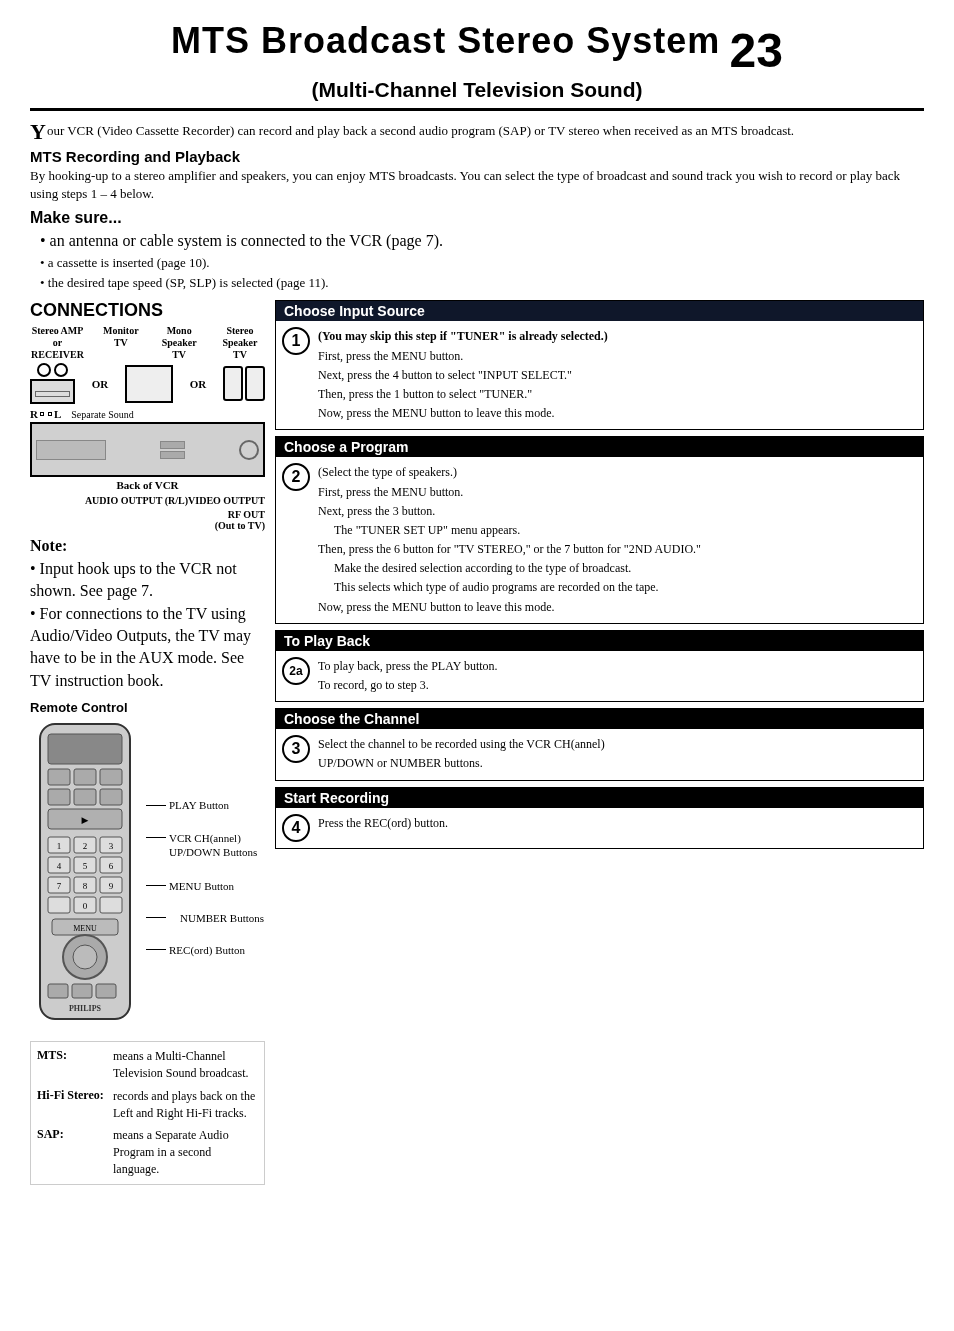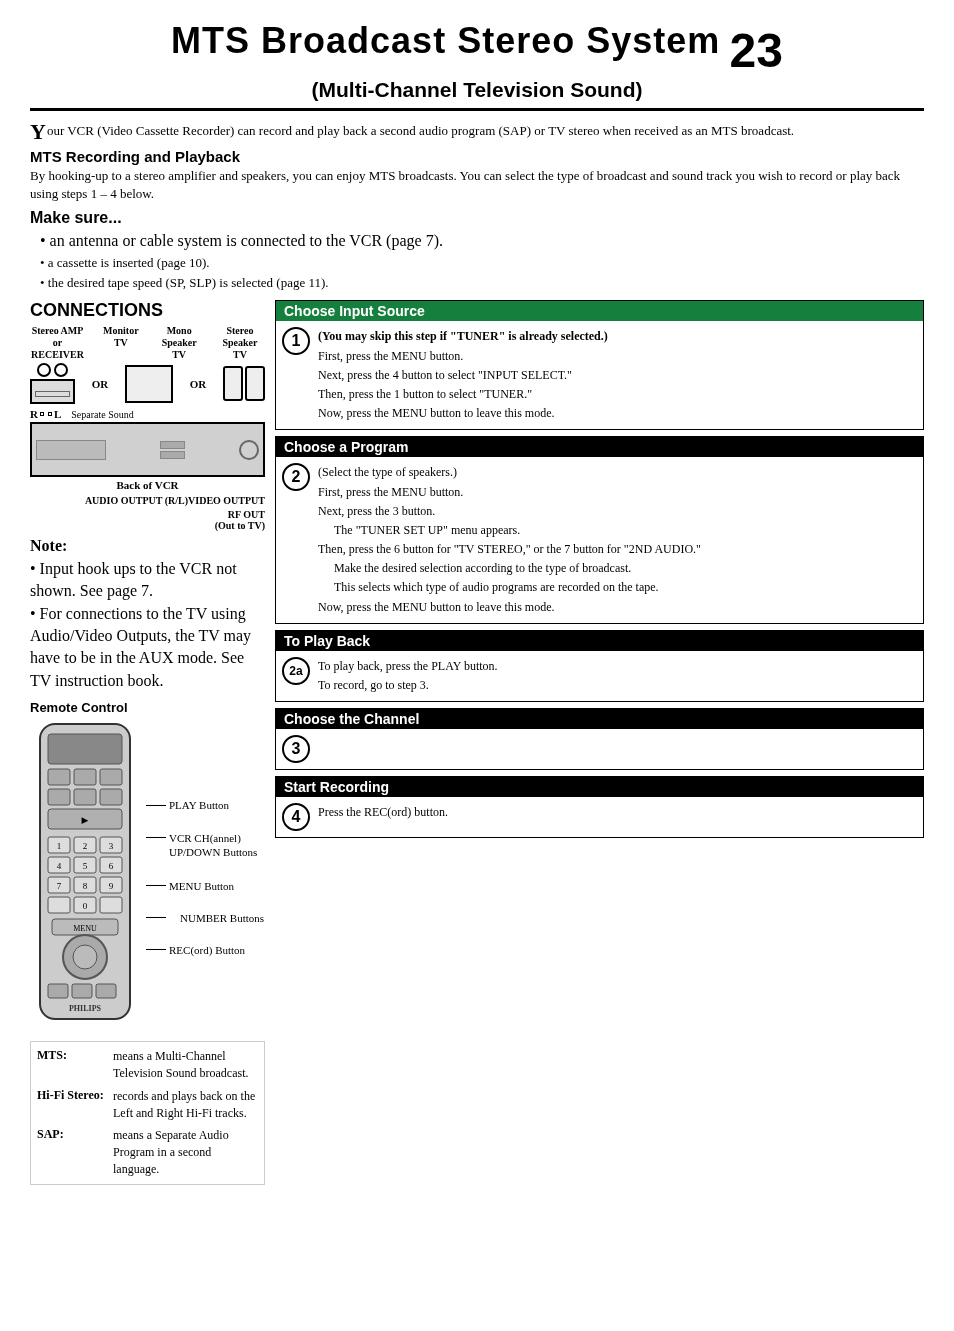--- a/index.html
+++ b/index.html
@@ -210,21 +210,21 @@
         <span style="font-weight:bold; min-width:70px;">SAP:</span>
         <span style="line-height:1.4;">means a Separate Audio Program in a second language.</span>
       </div>
     </div>
 
   </div>
 
   <div style="flex:1; display:flex; flex-direction:column; gap:6px;">
 
     <div style="border:1px solid #000;">
-      <div style="background:#15803d; color:#fff; padding:2px 8px; font-size:14px; font-weight:bold; font-family:Arial,sans-serif;">Choose Input Source</div>
+      <div style="background:#0f172a; color:#fff; padding:2px 8px; font-size:14px; font-weight:bold; font-family:Arial,sans-serif;">Choose Input Source</div>
       <div style="display:flex; gap:8px; padding:6px;">
         <div style="width:28px; height:28px; border-radius:50%; border:2px solid #000; display:flex; align-items:center; justify-content:center; font-size:16px; font-weight:bold; font-family:Arial,sans-serif; flex-shrink:0; line-height:1;">1</div>
         <div style="font-size:12px; line-height:1.6;">
           <div style="font-weight:bold;"><span>(You may skip this step if "TUNER" is already selected.)</span></div>
           <div><span>First, press the MENU button.</span></div>
           <div><span>Next, press the 4 button to select "INPUT SELECT."</span></div>
           <div><span>Then, press the 1 button to select "TUNER."</span></div>
           <div><span>Now, press the MENU button to leave this mode.</span></div>
         </div>
       </div>
@@ -255,20 +255,24 @@
           <div><span>To play back, press the PLAY button.</span></div>
           <div><span>To record, go to step 3.</span></div>
         </div>
       </div>
     </div>
 
     <div style="border:1px solid #000;">
       <div style="background:#000; color:#fff; padding:2px 8px; font-size:14px; font-weight:bold; font-family:Arial,sans-serif;">Choose the Channel</div>
       <div style="display:flex; gap:8px; padding:6px;">
         <div style="width:28px; height:28px; border-radius:50%; border:2px solid #000; display:flex; align-items:center; justify-content:center; font-size:16px; font-weight:bold; font-family:Arial,sans-serif; flex-shrink:0; line-height:1;">3</div>
+        <div style="font-size:12px; line-height:1.6;">
+          <div><span>Select the channel to be recorded using the VCR CH(annel)</span></div>
+          <div><span>UP/DOWN or NUMBER buttons.</span></div>
+        </div>
       </div>
     </div>
 
     <div style="border:1px solid #000;">
       <div style="background:#000; color:#fff; padding:2px 8px; font-size:14px; font-weight:bold; font-family:Arial,sans-serif;">Start Recording</div>
       <div style="display:flex; gap:8px; padding:6px;">
         <div style="width:28px; height:28px; border-radius:50%; border:2px solid #000; display:flex; align-items:center; justify-content:center; font-size:16px; font-weight:bold; font-family:Arial,sans-serif; flex-shrink:0; line-height:1;">4</div>
         <div style="font-size:12px; line-height:1.6;">
           <div><span>Press the REC(ord) button.</span></div>
         </div>

